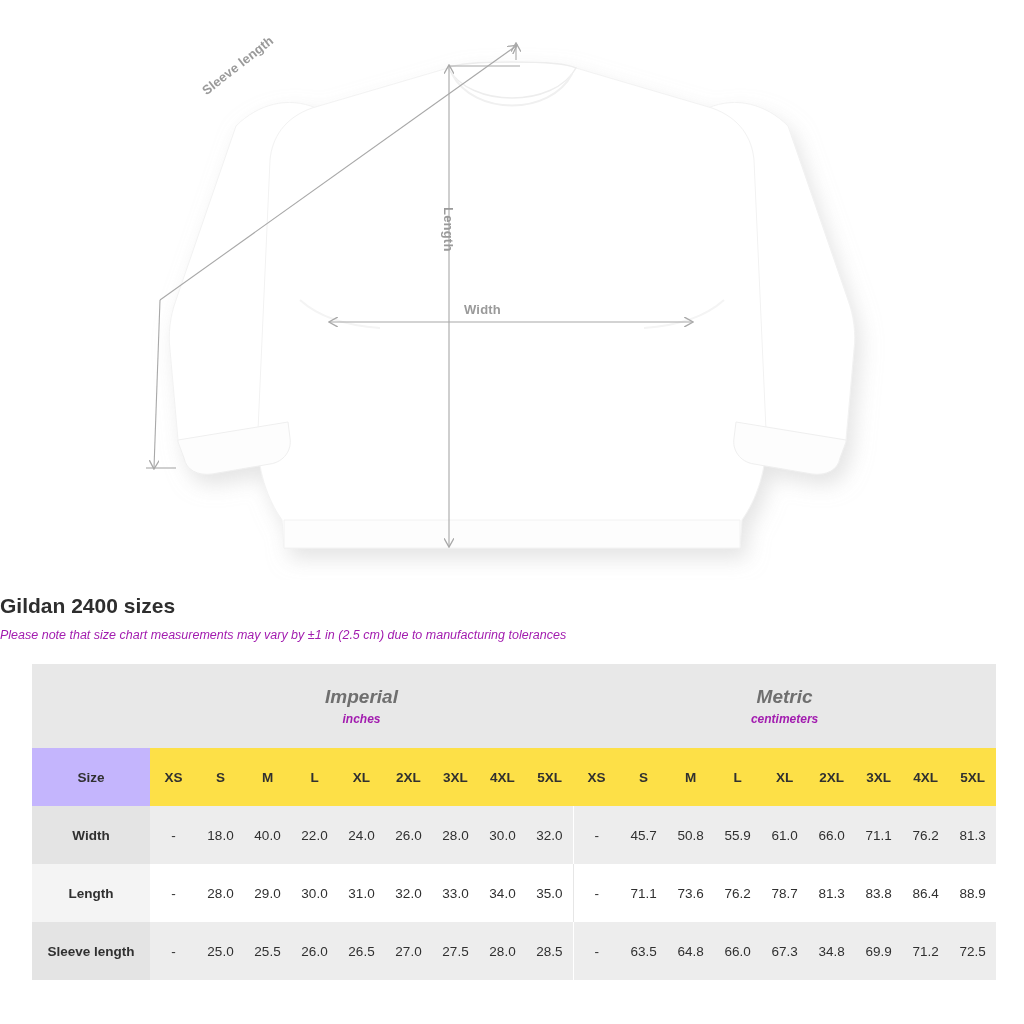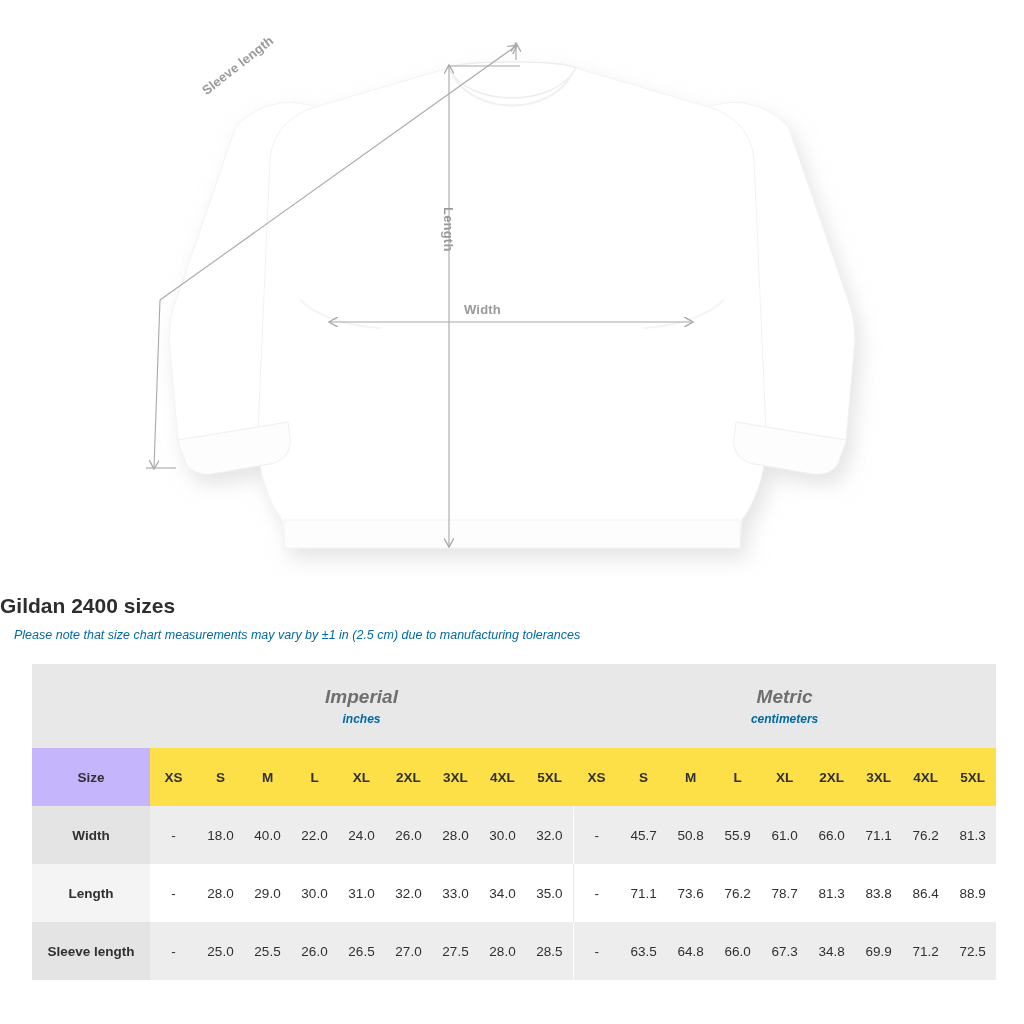--- a/index.html
+++ b/index.html
@@ -45,23 +45,22 @@
   .title-block { text-align: left; margin-top: 14px; }
   .chart-title {
     font-size: 21px;
     font-weight: bold;
     color: #2e2e2e;
     margin: 0 0 10px 0;
   }
   .chart-note {
     font-size: 12.5px;
     font-style: italic;
-    color: #0369a1;
+    color: #a21caf;
     margin: 0;
-    padding-left: 14px;
   }
 
   
   .table-wrap { padding: 0 32px; margin-top: 22px; }
   table {
     width: 960px;
     border-collapse: collapse;
     table-layout: fixed;
   }
   col.rowhead { width: 118px; }
@@ -78,21 +77,21 @@
     font-size: 19px;
     font-weight: bold;
     font-style: italic;
     color: #6f6f6f;
     line-height: 1.2;
   }
   .unit-sub {
     display: block;
     font-size: 12px;
     font-style: italic;
-    color: #0369a1;
+    color: #a21caf;
     margin-top: 3px;
   }
 
   thead .size-row th {
     background: #fde047;
     height: 58px;
     font-size: 13.5px;
     font-weight: bold;
     color: #303030;
     text-align: center;

